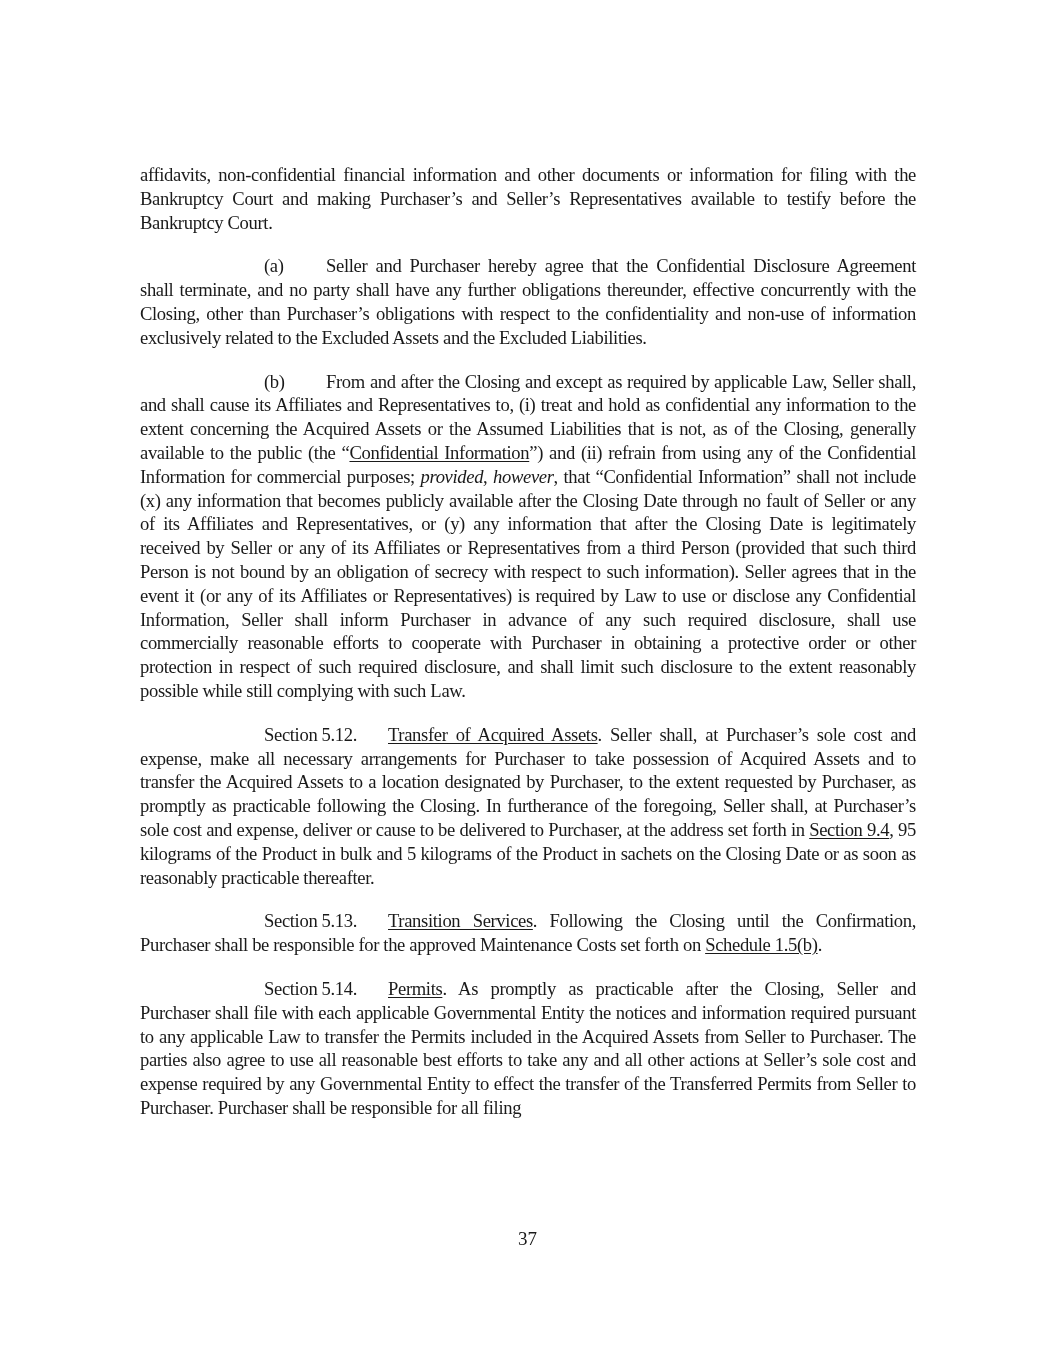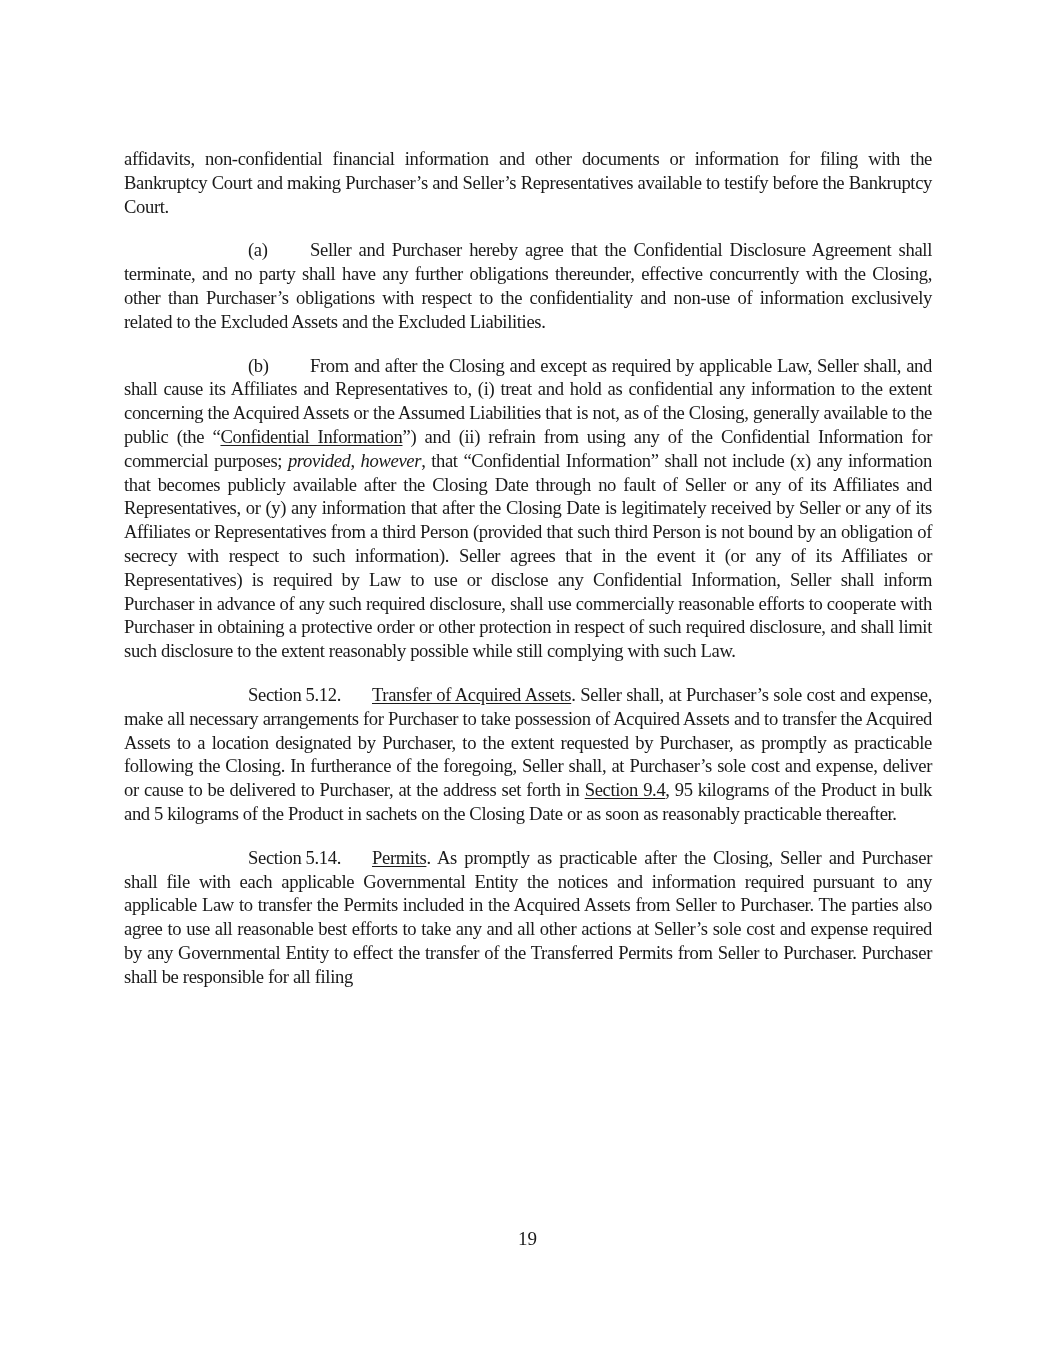--- a/index.html
+++ b/index.html
@@ -3,21 +3,21 @@
 <meta charset="utf-8">
 <style>
   html, body { margin: 0; padding: 0; background: #ffffff; }
   body { width: 1055px; height: 1365px; position: relative; overflow: hidden; }
   .page {
     position: absolute; left: 124px; top: 147px; width: 808px;
     font-family: "Liberation Serif", serif;
     font-size: 18.6px; line-height: 23.8px; color: #1a1a1a;
     letter-spacing: -0.35px;
   }
-  p { margin: 0; text-align: justify; }
+  p { margin: 16px; text-align: justify; }
   .gap { margin-top: 20px; }
   .indent { text-indent: 124px; }
   .heading-line { padding-left: 124px; }
   .u { text-decoration: underline; text-underline-offset: 2px; }
   .lbl { display: inline-block; width: 62px; text-indent: 0; }
   .sec { display: inline-block; width: 124px; text-indent: 0; }
   .pagenum {
     position: absolute; left: 0; width: 1055px; top: 1228px; text-align: center;
     font-family: "Liberation Serif", serif; font-size: 19px; color: #1a1a1a;
   }
@@ -29,18 +29,19 @@
 
   <p>affidavits, non-confidential financial information and other documents or information for filing with the Bankruptcy Court and making Purchaser’s and Seller’s Representatives available to testify before the Bankruptcy Court.</p>
 
 
   <p class="gap indent"><span class="lbl">(a)</span><span>Seller and Purchaser hereby agree that the Confidential Disclosure Agreement shall terminate, and no party shall have any further obligations thereunder, effective concurrently with the Closing, other than Purchaser’s obligations with respect to the confidentiality and non-use of information exclusively related to the Excluded Assets and the Excluded Liabilities.</span></p>
 
   <p class="gap indent"><span class="lbl">(b)</span><span>From and after the Closing and except as required by applicable Law, Seller shall, and shall cause its Affiliates and Representatives to, (i) treat and hold as confidential any information to the extent concerning the Acquired Assets or the Assumed Liabilities that is not, as of the Closing, generally available to the public (the “</span><span class="u">Confidential Information</span><span>”) and (ii) refrain from using any of the Confidential Information for commercial purposes; </span><i>provided</i><span>, </span><i>however</i><span>, that “Confidential Information” shall not include (x) any information that becomes publicly available after the Closing Date through no fault of Seller or any of its Affiliates and Representatives, or (y) any information that after the Closing Date is legitimately received by Seller or any of its Affiliates or Representatives from a third Person (provided that such third Person is not bound by an obligation of secrecy with respect to such information). Seller agrees that in the event it (or any of its Affiliates or Representatives) is required by Law to use or disclose any Confidential Information, Seller shall inform Purchaser in advance of any such required disclosure, shall use commercially reasonable efforts to cooperate with Purchaser in obtaining a protective order or other protection in respect of such required disclosure, and shall limit such disclosure to the extent reasonably possible while still complying with such Law.</span></p>
 
   <p class="gap heading-line" style="padding-left:0; text-indent:124px;"><span class="sec">Section 5.12.</span><span class="u">Transfer of Acquired Assets</span><span>. Seller shall, at Purchaser’s sole cost and expense, make all necessary arrangements for Purchaser to take possession of Acquired Assets and to transfer the Acquired Assets to a location designated by Purchaser, to the extent requested by Purchaser, as promptly as practicable following the Closing. In furtherance of the foregoing, Seller shall, at Purchaser’s sole cost and expense, deliver or cause to be delivered to Purchaser, at the address set forth in </span><span class="u">Section 9.4</span><span>, 95 kilograms of the Product in bulk and 5 kilograms of the Product in sachets on the Closing Date or as soon as reasonably practicable thereafter.</span></p>
 
+  <p class="gap" style="text-indent:124px;"><span class="sec">Section 5.13.</span><span class="u">Transition Services</span><span>. Following the Closing until the Confirmation, Purchaser shall be responsible for the approved Maintenance Costs set forth on </span><span class="u">Schedule 1.5(b)</span><span>.</span></p>
 
   <p class="gap" style="text-indent:124px;"><span class="sec">Section 5.14.</span><span class="u">Permits</span><span>. As promptly as practicable after the Closing, Seller and Purchaser shall file with each applicable Governmental Entity the notices and information required pursuant to any applicable Law to transfer the Permits included in the Acquired Assets from Seller to Purchaser. The parties also agree to use all reasonable best efforts to take any and all other actions at Seller’s sole cost and expense required by any Governmental Entity to effect the transfer of the Transferred Permits from Seller to Purchaser. Purchaser shall be responsible for all filing</span></p>
 
 </div>
 
-<div class="pagenum">19</div>
+<div class="pagenum">37</div>
 
 </body></html>

